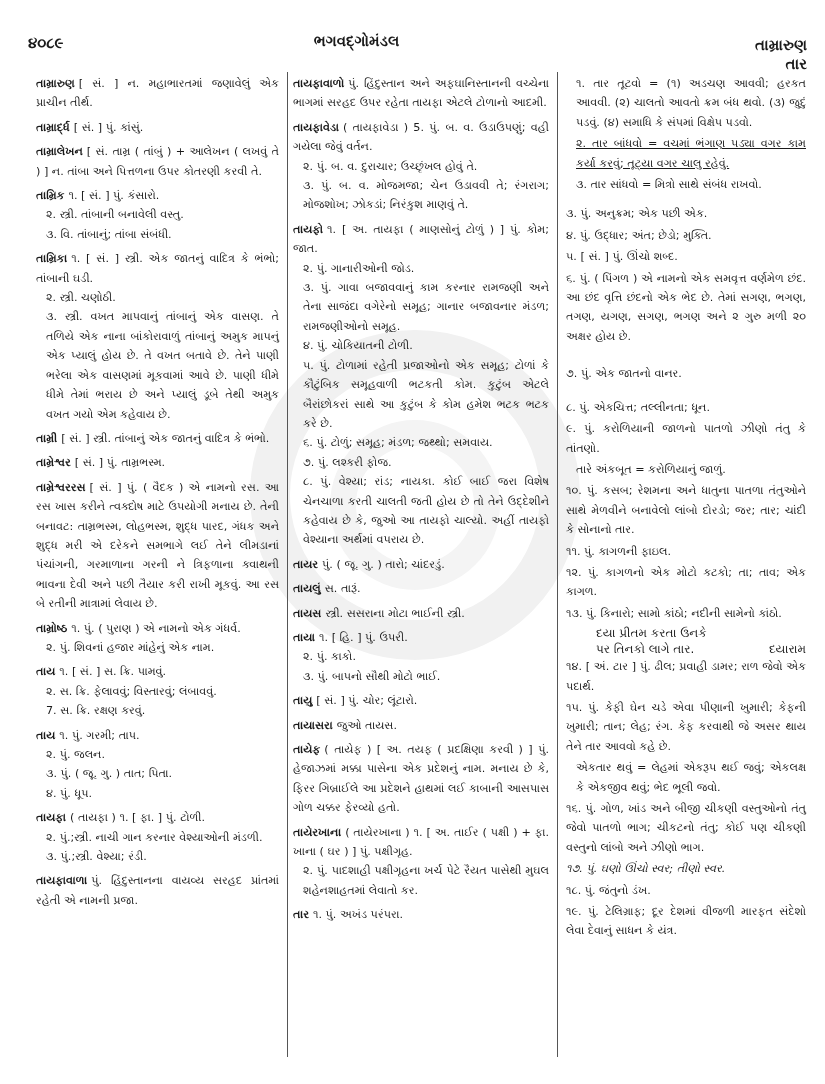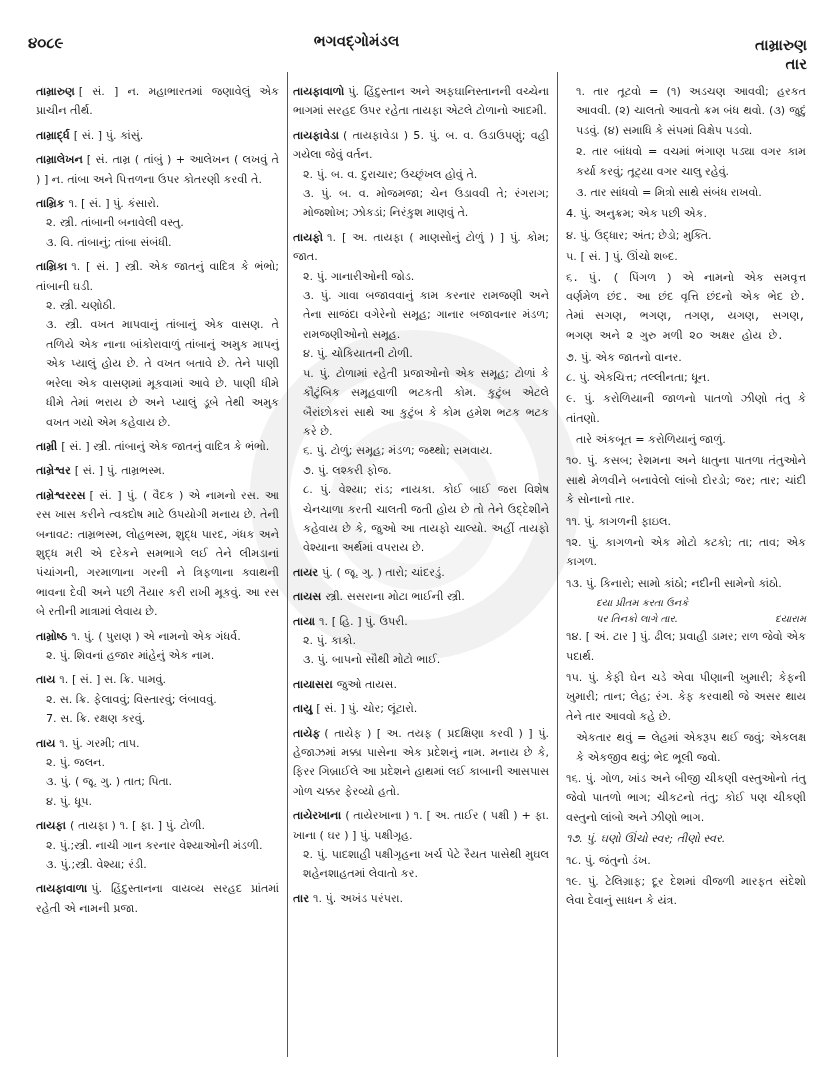--- a/index.html
+++ b/index.html
@@ -17,33 +17,33 @@
     border-radius: 50%; border: 26px solid #f4f4f4; box-sizing: border-box; z-index: 0;
   }
   .header {
     position: absolute; top: 28px; left: 4px; width: 825px; height: 24px; z-index: 2;
     font-size: 15px; font-weight: bold;
   }
   .header .pno { position: absolute; left: 24px; top: 6px; }
   .header .title { position: absolute; left: 0; width: 673px; text-align: center; top: 4px; padding-left: 16px; }
   .header .guide { position: absolute; right: 22px; top: 8px; text-align: right; line-height: 19px; }
   .col {
-    position: absolute; top: 82px; font-size: 11.2px; line-height: 19.4px; z-index: 2;
+    position: absolute; top: 74px; font-size: 11.2px; line-height: 19.4px; z-index: 2;
   }
   .col1 { left: 36px; width: 243px; }
   .col2 { left: 293px; width: 256px; }
   .col3 { left: 566px; width: 240px; }
   .divider { position: absolute; width: 1px; background: #555; top: 72px; height: 985px; z-index: 2; }
   .d1 { left: 287px; } .d2 { left: 557px; }
   .entry { margin-bottom: 5px; text-align: justify; }
   .hw { font-weight: bold; margin-right: 4px; }
   .sense { display: block; padding-left: 10px; text-align: justify; }
   .first { display: inline; }
   .phrase { display: block; padding-left: 10px; text-align: justify; }
-  .quote { display: block; padding-left: 30px; font-size: 10px; line-height: 16px; font-style: italic; }
+  .quote { display: block; padding-left: 30px; font-size: 12px; line-height: 16px; }
   .quote .attr { float: right; }
   .num { display:block; text-align: justify; }
 </style>
 </head>
 <body>
 
 <div class="watermark"></div>
 <div class="watermark2"></div>
 
 <div class="header">
@@ -71,37 +71,38 @@
     <div class="entry"><span class="hw">તાય</span><span class="first">૧. [ સં. ] સ. ક્રિ. પામવું.</span><span class="sense">૨. સ. ક્રિ. ફેલાવવું; વિસ્તારવું; લંબાવવું.</span><span class="sense">7. સ. ક્રિ. રક્ષણ કરવું.</span></div>
     <div class="entry"><span class="hw">તાય</span><span class="first">૧. પું. ગરમી; તાપ.</span><span class="sense">૨. પું. જલન.</span><span class="sense">૩. પું. ( જૂ. ગુ. ) તાત; પિતા.</span><span class="sense">૪. પું. ધૂપ.</span></div>
     <div class="entry"><span class="hw">તાયફા</span><span class="first">( તાયફા ) ૧. [ ફા. ] પું. ટોળી.</span><span class="sense">૨. પું.;સ્ત્રી. નાચી ગાન કરનાર વેશ્યાઓની મંડળી.</span><span class="sense">૩. પું.;સ્ત્રી. વેશ્યા; રંડી.</span></div>
     <div class="entry"><span class="hw">તાયફાવાળા</span><span class="first">પું. હિંદુસ્તાનના વાયવ્ય સરહદ પ્રાંતમાં રહેતી એ નામની પ્રજા.</span></div>
   </div>
 <div class="col col2" id="col2">
     <div class="entry"><span class="hw">તાયફાવાળો</span><span class="first">પું. હિંદુસ્તાન અને અફઘાનિસ્તાનની વચ્ચેના ભાગમાં સરહદ ઉપર રહેતા તાયફા એટલે ટોળાનો આદમી.</span></div>
     <div class="entry"><span class="hw">તાયફાવેડા</span><span class="first">( તાયફાવેડા ) 5. પું. બ. વ. ઉડાઉપણું; વહી ગયેલા જેવું વર્તન.</span><span class="sense">૨. પું. બ. વ. દુરાચાર; ઉચ્છૃંખલ હોવું તે.</span><span class="sense">૩. પું. બ. વ. મોજમજા; ચેન ઉડાવવી તે; રંગરાગ; મોજશોખ; ઝોકડાં; નિરંકુશ માણવું તે.</span></div>
     <div class="entry"><span class="hw">તાયફો</span><span class="first">૧. [ અ. તાયફા ( માણસોનું ટોળું ) ] પું. કોમ; જાત.</span><span class="sense">૨. પું. ગાનારીઓની જોડ.</span><span class="sense">૩. પું. ગાવા બજાવવાનું કામ કરનાર રામજણી અને તેના સાજંદા વગેરેનો સમૂહ; ગાનાર બજાવનાર મંડળ; રામજણીઓનો સમૂહ.</span><span class="sense">૪. પું. ચોકિયાતની ટોળી.</span><span class="sense">૫. પું. ટોળામાં રહેતી પ્રજાઓનો એક સમૂહ; ટોળાં કે કૌટુંબિક સમૂહવાળી ભટકતી કોમ. કુટુંબ એટલે બૈરાંછોકરાં સાથે આ કુટુંબ કે કોમ હમેશ ભટક ભટક કરે છે.</span><span class="sense">૬. પું. ટોળું; સમૂહ; મંડળ; જથ્થો; સમવાય.</span><span class="sense">૭. પું. લશ્કરી ફોજ.</span><span class="sense">૮. પું. વેશ્યા; રાંડ; નાયકા. કોઈ બાઈ જરા વિશેષ ચેનચાળા કરતી ચાલતી જતી હોય છે તો તેને ઉદ્દેશીને કહેવાય છે કે, જુઓ આ તાયફો ચાલ્યો. અહીં તાયફો વેશ્યાના અર્થમાં વપરાય છે.</span></div>
     <div class="entry"><span class="hw">તાયર</span><span class="first">પું. ( જૂ. ગુ. ) તારો; ચાંદરડું.</span></div>
+    <div class="entry"><span class="hw">તાયલું</span><span class="first">સ. તારૂં.</span></div>
     <div class="entry"><span class="hw">તાયસ</span><span class="first">સ્ત્રી. સસરાના મોટા ભાઈની સ્ત્રી.</span></div>
     <div class="entry"><span class="hw">તાયા</span><span class="first">૧. [ હિ. ] પું. ઉપરી.</span><span class="sense">૨. પું. કાકો.</span><span class="sense">૩. પું. બાપનો સૌથી મોટો ભાઈ.</span></div>
+    <div class="entry"><span class="hw">તાયુ</span><span class="first">[ સં. ] પું. ચોર; લૂંટારો.</span></div>
     <div class="entry"><span class="hw">તાયાસરા</span><span class="first">જુઓ તાયસ.</span></div>
-    <div class="entry"><span class="hw">તાયુ</span><span class="first">[ સં. ] પું. ચોર; લૂંટારો.</span></div>
     <div class="entry"><span class="hw">તાયેફ</span><span class="first">( તાયેફ ) [ અ. તયફ ( પ્રદક્ષિણા કરવી ) ] પું. હેજાઝમાં મક્કા પાસેના એક પ્રદેશનું નામ. મનાય છે કે, ફિરર ગિબ્રાઈલે આ પ્રદેશને હાથમાં લઈ કાબાની આસપાસ ગોળ ચક્કર ફેરવ્યો હતો.</span></div>
     <div class="entry"><span class="hw">તાયેરખાના</span><span class="first">( તાયેરખાના ) ૧. [ અ. તાઈર ( પક્ષી ) + ફા. ખાના ( ઘર ) ] પું. પક્ષીગૃહ.</span><span class="sense">૨. પું. પાદશાહી પક્ષીગૃહના ખર્ચ પેટે રૈયત પાસેથી મુઘલ શહેનશાહતમાં લેવાતો કર.</span></div>
     <div class="entry"><span class="hw">તાર</span><span class="first">૧. પું. અખંડ પરંપરા.</span></div>
   </div>
 <div class="col col3" id="col3">
     <div class="phrase" style="margin-bottom: 2px;">૧. તાર તૂટવો = (૧) અડચણ આવવી; હરકત આવવી. (૨) ચાલતો આવતો ક્રમ બંધ થવો. (૩) જુદું પડવું. (૪) સમાધિ કે સંપમાં વિક્ષેપ પડવો.</div>
-    <div class="phrase" style="margin-bottom: 2px;">૨. તાર બાંધવો = વચમાં ભંગાણ પડ્યા વગર કામ કર્યા કરવું; તૂટ્યા વગર ચાલુ રહેવું.</div>
-    <div class="phrase" style="margin-bottom: 2px;">૩. તાર સાંધવો = મિત્રો સાથે સંબંધ રાખવો.</div>
-    <div class="num" style="margin-bottom: 2px;">4. પું. અનુક્રમ; એક પછી એક.</div>
+    <div class="phrase" style="margin-bottom: 2px; text-decoration: underline;">૨. તાર બાંધવો = વચમાં ભંગાણ પડ્યા વગર કામ કર્યા કરવું; તૂટ્યા વગર ચાલુ રહેવું.</div>
+    <div class="phrase" style="margin-bottom: 10px;">૩. તાર સાંધવો = મિત્રો સાથે સંબંધ રાખવો.</div>
+    <div class="num" style="margin-bottom: 2px;">૩. પું. અનુક્રમ; એક પછી એક.</div>
     <div class="num" style="margin-bottom: 2px;">૪. પું. ઉદ્ધાર; અંત; છેડો; મુક્તિ.</div>
     <div class="num" style="margin-bottom: 2px;">૫. [ સં. ] પું. ઊંચો શબ્દ.</div>
-    <div class="num" style="margin-bottom: 2px; font-family: Liberation Mono, monospace;">૬. પું. ( પિંગળ ) એ નામનો એક સમવૃત્ત વર્ણમેળ છંદ. આ છંદ વૃત્તિ છંદનો એક ભેદ છે. તેમાં સગણ, ભગણ, તગણ, યગણ, સગણ, ભગણ અને ૨ ગુરુ મળી ૨૦ અક્ષર હોય છે.</div>
-    <div class="num" style="margin-bottom: 0;">૭. પું. એક જાતનો વાનર.</div>
+    <div class="num" style="margin-bottom: 18px;">૬. પું. ( પિંગળ ) એ નામનો એક સમવૃત્ત વર્ણમેળ છંદ. આ છંદ વૃત્તિ છંદનો એક ભેદ છે. તેમાં સગણ, ભગણ, તગણ, યગણ, સગણ, ભગણ અને ૨ ગુરુ મળી ૨૦ અક્ષર હોય છે.</div>
+    <div class="num" style="margin-bottom: 14px;">૭. પું. એક જાતનો વાનર.</div>
     <div class="num" style="margin-bottom: 2px;">૮. પું. એકચિત્ત; તલ્લીનતા; ધૂન.</div>
     <div class="num" style="margin-bottom: 2px;">૯. પું. કરોળિયાની જાળનો પાતળો ઝીણો તંતુ કે તાંતણો.</div>
     <div class="phrase" style="margin-bottom: 2px;">તારે અંકબૂત = કરોળિયાનું જાળું.</div>
     <div class="num" style="margin-bottom: 2px;">૧૦. પું. કસબ; રેશમના અને ધાતુના પાતળા તંતુઓને સાથે મેળવીને બનાવેલો લાંબો દોરડો; જર; તાર; ચાંદી કે સોનાનો તાર.</div>
     <div class="num" style="margin-bottom: 2px;">૧૧. પું. કાગળની ફાઇલ.</div>
     <div class="num" style="margin-bottom: 2px;">૧૨. પું. કાગળનો એક મોટો કટકો; તા; તાવ; એક કાગળ.</div>
     <div class="num" style="margin-bottom: 2px;">૧૩. પું. કિનારો; સામો કાંઠો; નદીની સામેનો કાંઠો.</div>
     <div class="quote">
       <div>દયા પ્રીતમ કરતા ઉનકે</div>
       <div><span class="attr">દયારામ</span><span>પર તિનકો લાગે તાર.</span></div>

